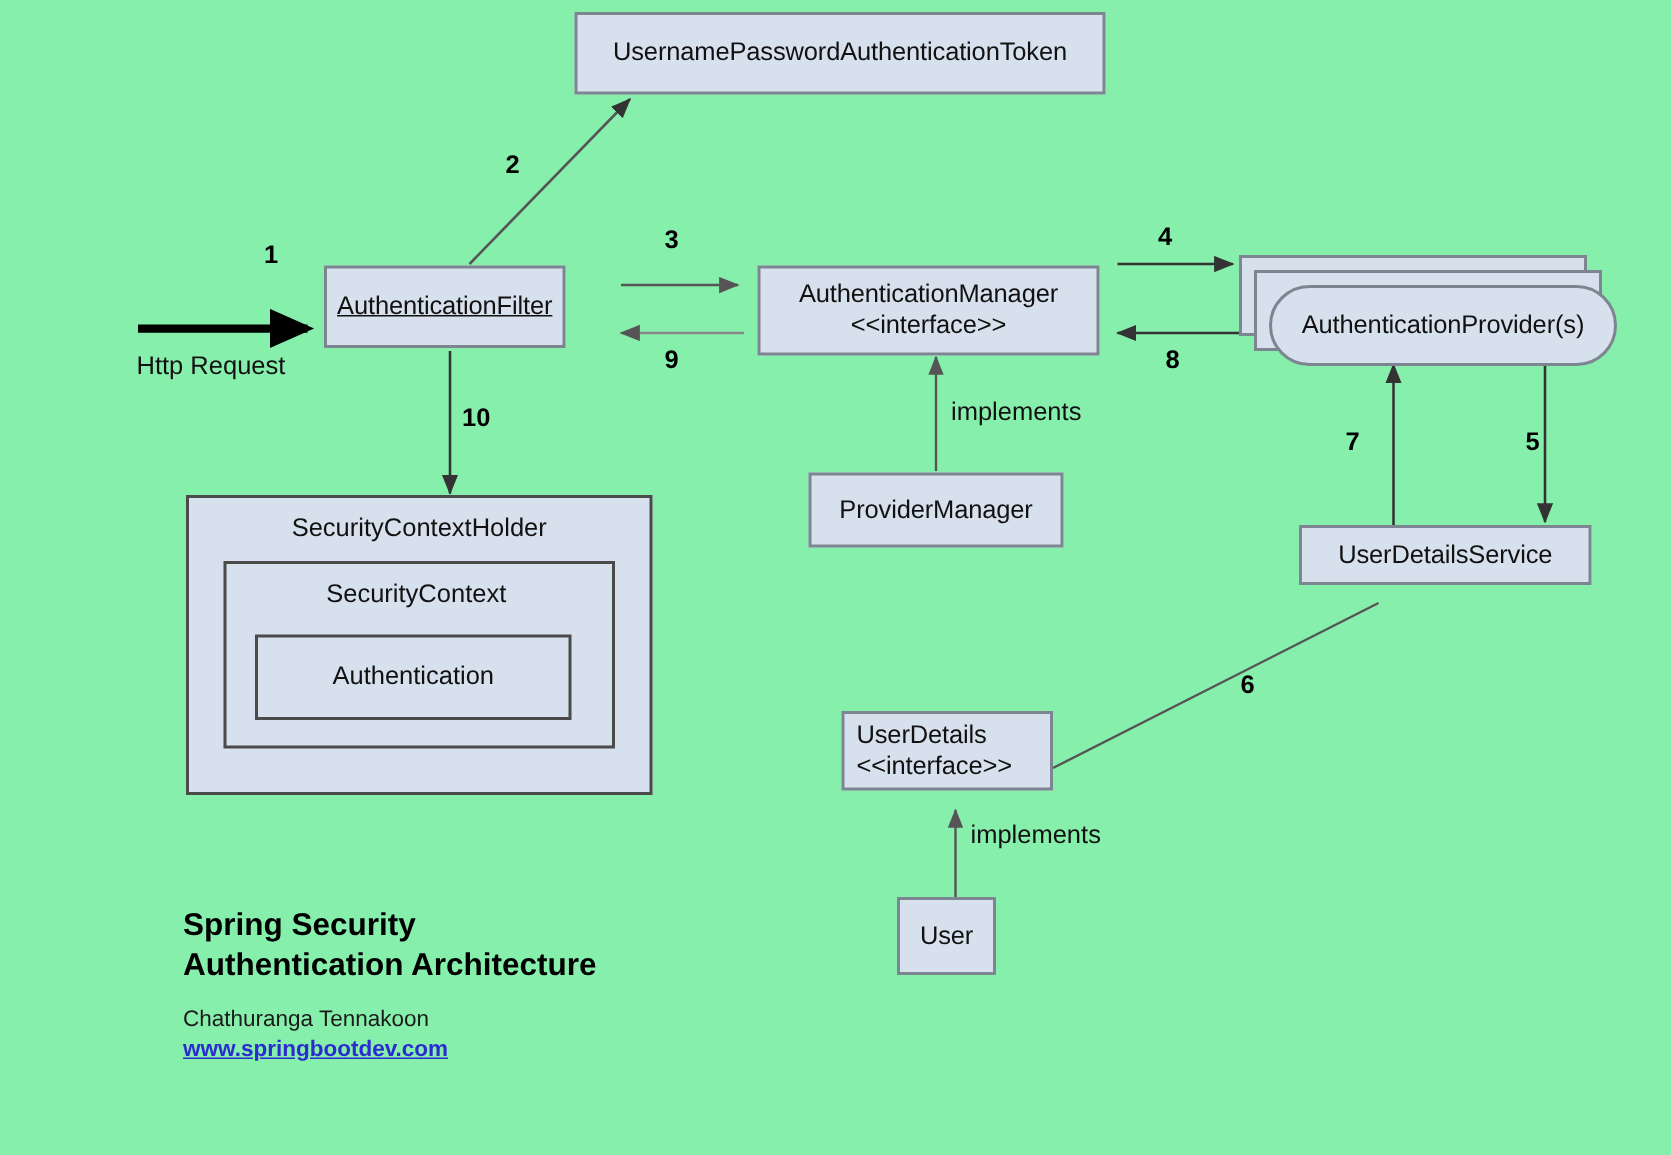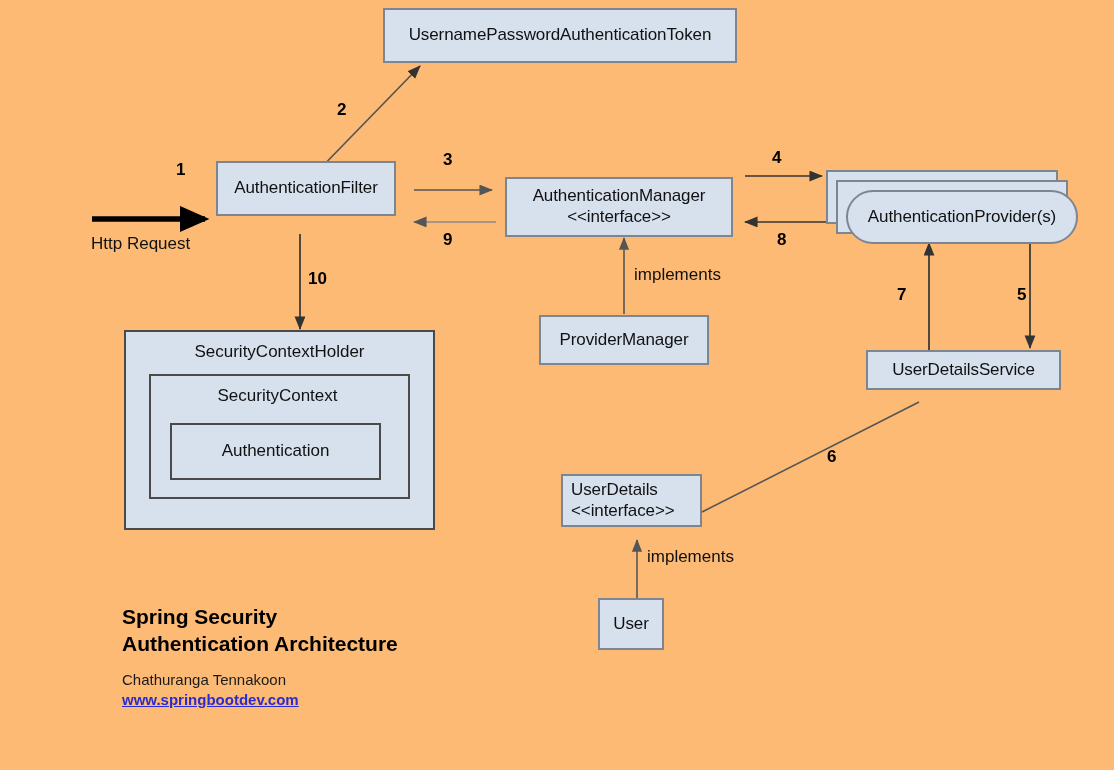--- a/index.html
+++ b/index.html
@@ -9,21 +9,21 @@
     background: #ffffff;
   }
   body {
     font-family: "Liberation Sans", sans-serif;
     color: #1a1a1a;
   }
   #canvas {
     position: relative;
     width: 1114px;
     height: 770px;
-    background: #fdba74;
+    background: #86efac;
     overflow: hidden;
   }
   
   .node {
     position: absolute;
     box-sizing: border-box;
     background: #d7e1ee;
     border: 2px solid #7d8591;
     display: flex;
     align-items: center;
@@ -181,21 +181,21 @@
 
     <g>
       <line x1="637" y1="598" x2="637" y2="540" stroke="#555555" stroke-width="1.6" marker-end="url(#ah)"></line>
     </g>
   </svg>
 
   <div class="node" style="left:383px; top:8px; width:354px; height:55px;">
     <span>UsernamePasswordAuthenticationToken</span>
   </div>
 
-  <div class="node" style="left:216px; top:161px; width:180px; height:55px;">
+  <div class="node" style="left:216px; top:177px; width:161px; height:55px;text-decoration:underline;">
     <span>AuthenticationFilter</span>
   </div>
 
   <div class="node" style="left:505px; top:177px; width:228px; height:60px;">
     <span>AuthenticationManager
 &lt;&lt;interface&gt;&gt;</span>
   </div>
 
   <div class="stack-layer" style="left:826px; top:170px; width:232px; height:54px;"></div>
   <div class="stack-layer" style="left:836px; top:180px; width:232px; height:54px;"></div>

